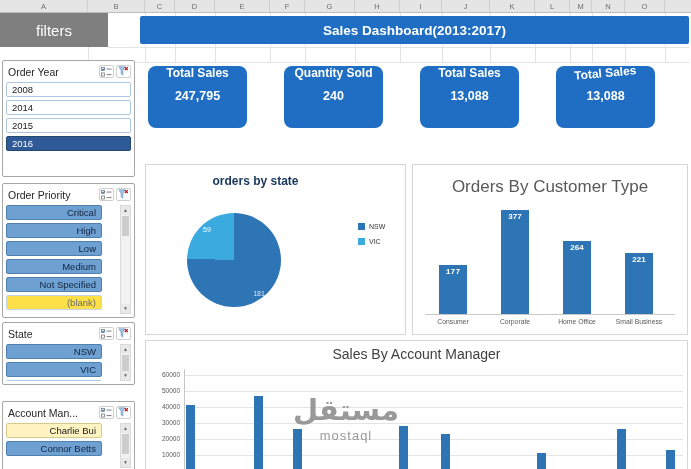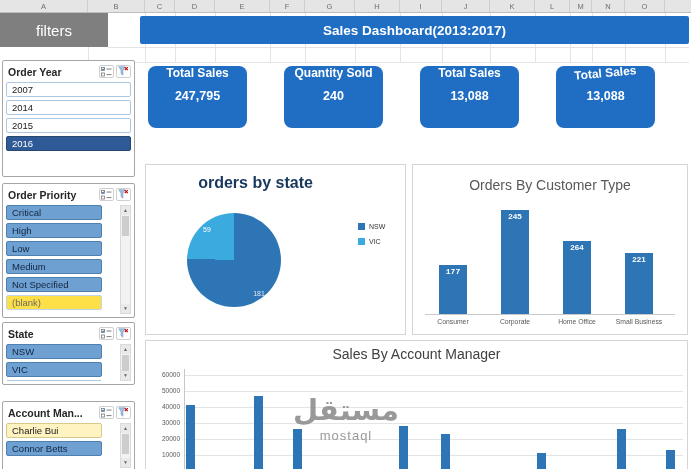--- a/index.html
+++ b/index.html
@@ -13,24 +13,24 @@
   .vline{position:absolute;top:13px;height:49px;width:1px;background:#E3E3E3;z-index:0;}
   .hline{position:absolute;left:108px;right:2px;height:1px;background:#E3E3E3;z-index:0;}
 
   .filters-cell{position:absolute;left:0;top:13px;width:108px;height:34px;background:#7F7F7F;color:#fff;display:flex;align-items:center;justify-content:center;font-size:15px;z-index:2;}
   .title-bar{position:absolute;left:140px;top:16px;width:549px;height:28px;background:#1F6EC4;border-radius:2px;color:#fff;display:flex;align-items:center;justify-content:center;font-size:13.5px;font-weight:bold;z-index:2;}
 
   
   #slicers{position:absolute;inset:0;z-index:2;}
   .slicer{position:absolute;left:2px;width:133px;background:#fff;border:1px solid #A6A6A6;border-radius:2px;overflow:hidden;}
   .slicer-head{height:19px;display:flex;align-items:center;padding:2px 3px 0 5px;}
-  .slicer-title{font-size:10.5px;font-weight:bold;color:#262626;flex:1;white-space:nowrap;overflow:hidden;}
+  .slicer-title{font-size:10.5px;font-weight:normal;color:#262626;flex:1;white-space:nowrap;overflow:hidden;}
   .slicer-icon{width:15px;height:13px;border:1px solid #CFCFCF;border-radius:2px;display:flex;align-items:center;justify-content:center;margin-left:2px;background:#fff;}
   .slicer-items{position:absolute;left:3px;right:3px;top:21px;bottom:3px;overflow:hidden;}
-  .slicer-items.with-sb{right:32px;}
+  .slicer-items.with-sb{right:32px;text-align:right;}
   .slicer-item{height:15px;line-height:14px;border-radius:2px;border:1px solid #ADC7E0;margin-bottom:3px;padding:0 5px;font-size:9.5px;color:#1a1a1a;background:#fff;white-space:nowrap;overflow:hidden;}
   .s-selected{background:#6FA0D2;border-color:#4E81B0;color:#10253F;}
   .s-selected-dark{background:#2E5B97;border-color:#24496F;color:#fff;}
   .s-blank{background:#fde047;border-color:#C4D4E8;color:#6a6a6a;}
   .s-highlight-yellow{background:#FFF3C2;border-color:#D8C88A;color:#1a1a1a;}
   .sb{position:absolute;top:21px;bottom:3px;right:3px;width:11px;background:#F2F2F2;border:1px solid #DADADA;}
   .sb-arrow{position:absolute;left:0;right:0;height:9px;font-size:5px;color:#666;text-align:center;line-height:9px;background:#E9E9E9;}
   .sb-arrow.up{top:0;}
   .sb-arrow.dn{bottom:0;}
   .sb-thumb{position:absolute;left:1px;right:1px;top:10px;height:20px;background:#CDCDCD;}
@@ -40,28 +40,28 @@
   .k-label{font-size:12px;font-weight:bold;}
   .k-value{font-size:12.5px;font-weight:bold;}
   .kpi.tilt .k-label{transform:rotate(-5deg);}
 
   
   .panel{position:absolute;background:#fff;border:1px solid #D5D5D5;z-index:2;}
   #piePanel{left:145px;top:164px;width:261px;height:171px;}
   #barPanel{left:412px;top:164px;width:276px;height:171px;}
   #bottomPanel{left:145px;top:340px;width:543px;height:133px;}
 
-  .pie-title{position:absolute;top:9px;left:0;right:40px;text-align:center;font-size:16px;font-weight:bold;color:#17375E;}
+  .pie-title{position:absolute;top:9px;left:0;right:40px;text-align:center;font-size:12px;font-weight:bold;color:#17375E;}
   .pie{position:absolute;left:41px;top:48px;width:94px;height:94px;border-radius:50%;}
   .pie-val{position:absolute;transform:translate(-50%,-50%);font-size:7px;}
   .legend{position:absolute;left:212px;top:58px;}
   .leg-row{display:flex;align-items:center;gap:4px;margin-bottom:8px;font-size:7px;color:#333;}
   .leg-sq{width:7px;height:7px;flex:0 0 auto;}
 
-  .bar-title{position:absolute;top:12px;left:0;right:0;text-align:center;font-size:14px;color:#595959;}
+  .bar-title{position:absolute;top:12px;left:0;right:0;text-align:center;font-size:17px;color:#595959;}
   #bars2{position:absolute;inset:0;}
   .bar2{position:absolute;width:28px;}
   .bar2-lbl{position:absolute;width:28px;text-align:center;font-size:8px;font-weight:bold;color:#fff;}
   .bar2-cat{position:absolute;width:62px;text-align:center;font-size:6.8px;color:#595959;}
   .baseline2{position:absolute;left:12px;right:12px;top:149px;height:1px;background:#C9C9C9;}
 
   .bottom-title{position:absolute;top:5px;left:0;right:0;text-align:center;font-size:14px;color:#404040;}
   #chart3{position:absolute;inset:0;}
   .gridline{position:absolute;left:38px;right:4px;height:1px;background:#E4E4E4;}
   .ytick{position:absolute;left:0;width:34px;text-align:right;font-size:6.5px;color:#595959;}
@@ -134,21 +134,21 @@
             </svg>
           </div>
           <div class="slicer-icon">
             <svg width="11" height="11" viewBox="0 0 11 11">
               <path d="M0.8 0.8h6.4L4.9 4.2v5L3.1 7.8V4.2z" fill="#9DC3E6" stroke="#6D94BC" stroke-width="0.6"></path>
               <path d="M6.8 1.2l3 3m0-3l-3 3" stroke="#C00000" stroke-width="1.1" fill="none"></path>
             </svg>
           </div>
         </div>
         <div class="slicer-items">
-          <div class="slicer-item s-plain">2007</div>
+          <div class="slicer-item s-plain">2008</div>
           <div class="slicer-item s-plain">2014</div>
           <div class="slicer-item s-plain">2015</div>
           <div class="slicer-item s-selected-dark">2016</div>
         </div>
       </div>
       <div class="slicer" style="top: 183px; height: 135px;">
         <div class="slicer-head">
           <div class="slicer-title" style="display: inline;">Order Priority</div>
           <div class="slicer-icon">
             <svg width="11" height="10" viewBox="0 0 11 10">
@@ -277,21 +277,21 @@
       </div>
   </div>
 
   <div class="panel" id="barPanel">
     <div class="bar-title">Orders By Customer Type</div>
     <div id="bars2">
         <div class="bar2" style="left: 26px; top: 100.325px; height: 48.675px; background: rgb(46, 117, 182);"></div>
         <div class="bar2-lbl" style="left: 26px; top: 102.325px; font-family: Liberation Mono, monospace;">177</div>
         <div class="bar2-cat" style="left: 9px; top: 153px;">Consumer</div>
         <div class="bar2" style="left: 88px; top: 45.325px; height: 103.675px; background: rgb(46, 117, 182);"></div>
-        <div class="bar2-lbl" style="left: 88px; top: 47.325px;">245</div>
+        <div class="bar2-lbl" style="left: 88px; top: 47.325px;">377</div>
         <div class="bar2-cat" style="left: 71px; top: 153px;">Corporate</div>
         <div class="bar2" style="left: 150px; top: 76.4px; height: 72.6px; background: rgb(46, 117, 182);"></div>
         <div class="bar2-lbl" style="left: 150px; top: 78.4px;">264</div>
         <div class="bar2-cat" style="left: 133px; top: 153px;">Home Office</div>
         <div class="bar2" style="left: 212px; top: 88.225px; height: 60.775px; background: rgb(46, 117, 182);"></div>
         <div class="bar2-lbl" style="left: 212px; top: 90.225px;">221</div>
         <div class="bar2-cat" style="left: 195px; top: 153px;">Small Business</div>
       </div>
     <div class="baseline2"></div>
   </div>

